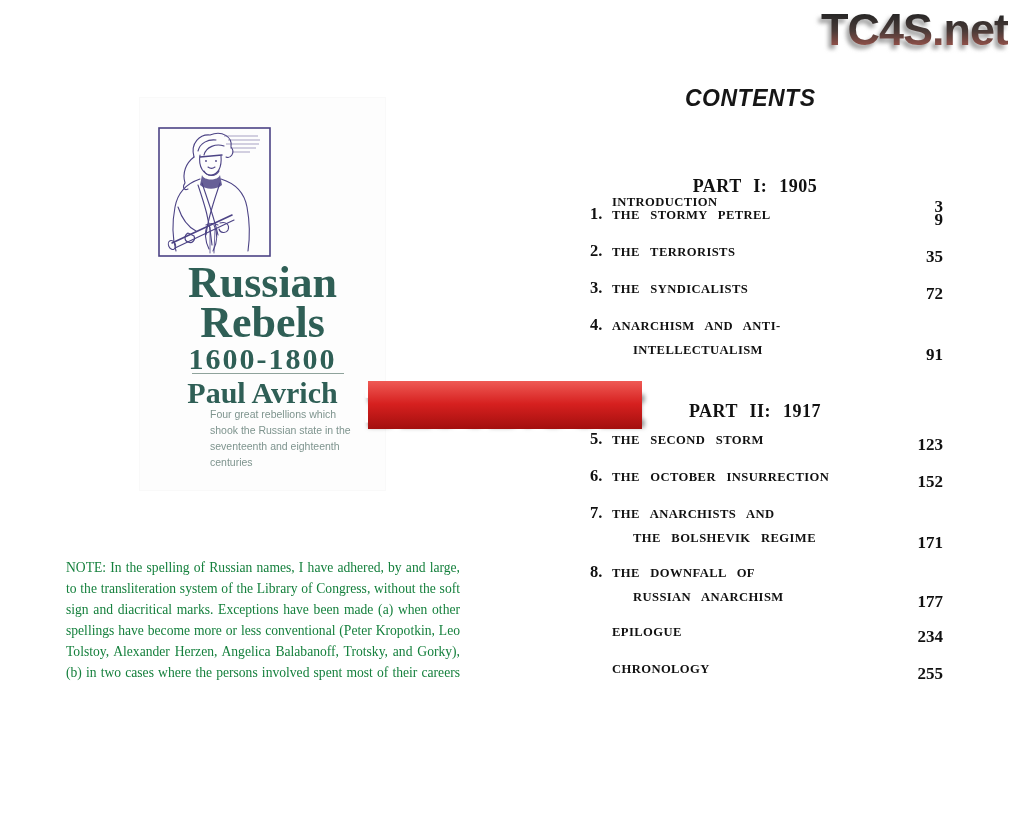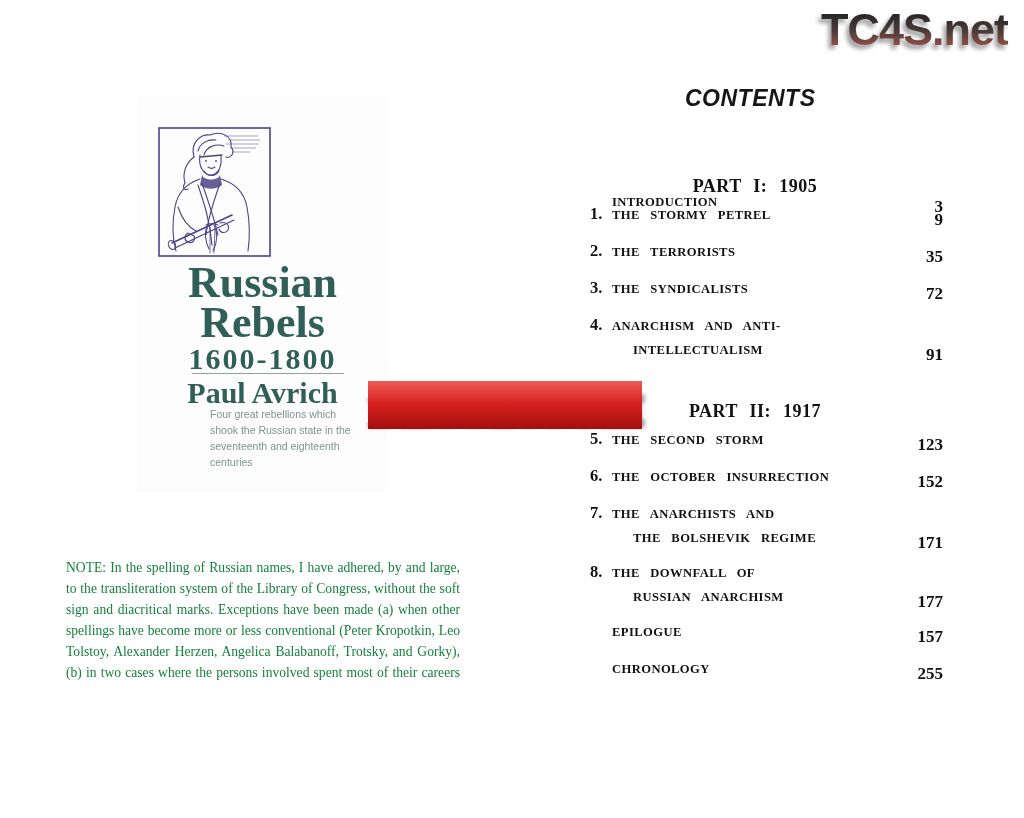--- a/index.html
+++ b/index.html
@@ -187,21 +187,21 @@
     </div>
     <div class="row two r-i8">
       <span class="num">8.</span>
       <span class="lbl">THE DOWNFALL OF</span>
       <span class="lbl2">RUSSIAN ANARCHISM</span>
       <span class="pg">177</span>
     </div>
 
     <div class="row nonum r-b1">
       <span class="lbl">EPILOGUE</span>
-      <span class="pg">157</span>
+      <span class="pg">234</span>
     </div>
     <div class="row nonum r-b2">
       <span class="lbl">CHRONOLOGY</span>
       <span class="pg">255</span>
     </div>
     <div class="row nonum r-b3">
       <span class="lbl">ANNOTATED BIBLIOGRAPHY</span>
       <span class="pg">259</span>
     </div>
     <div class="row nonum r-b4">

